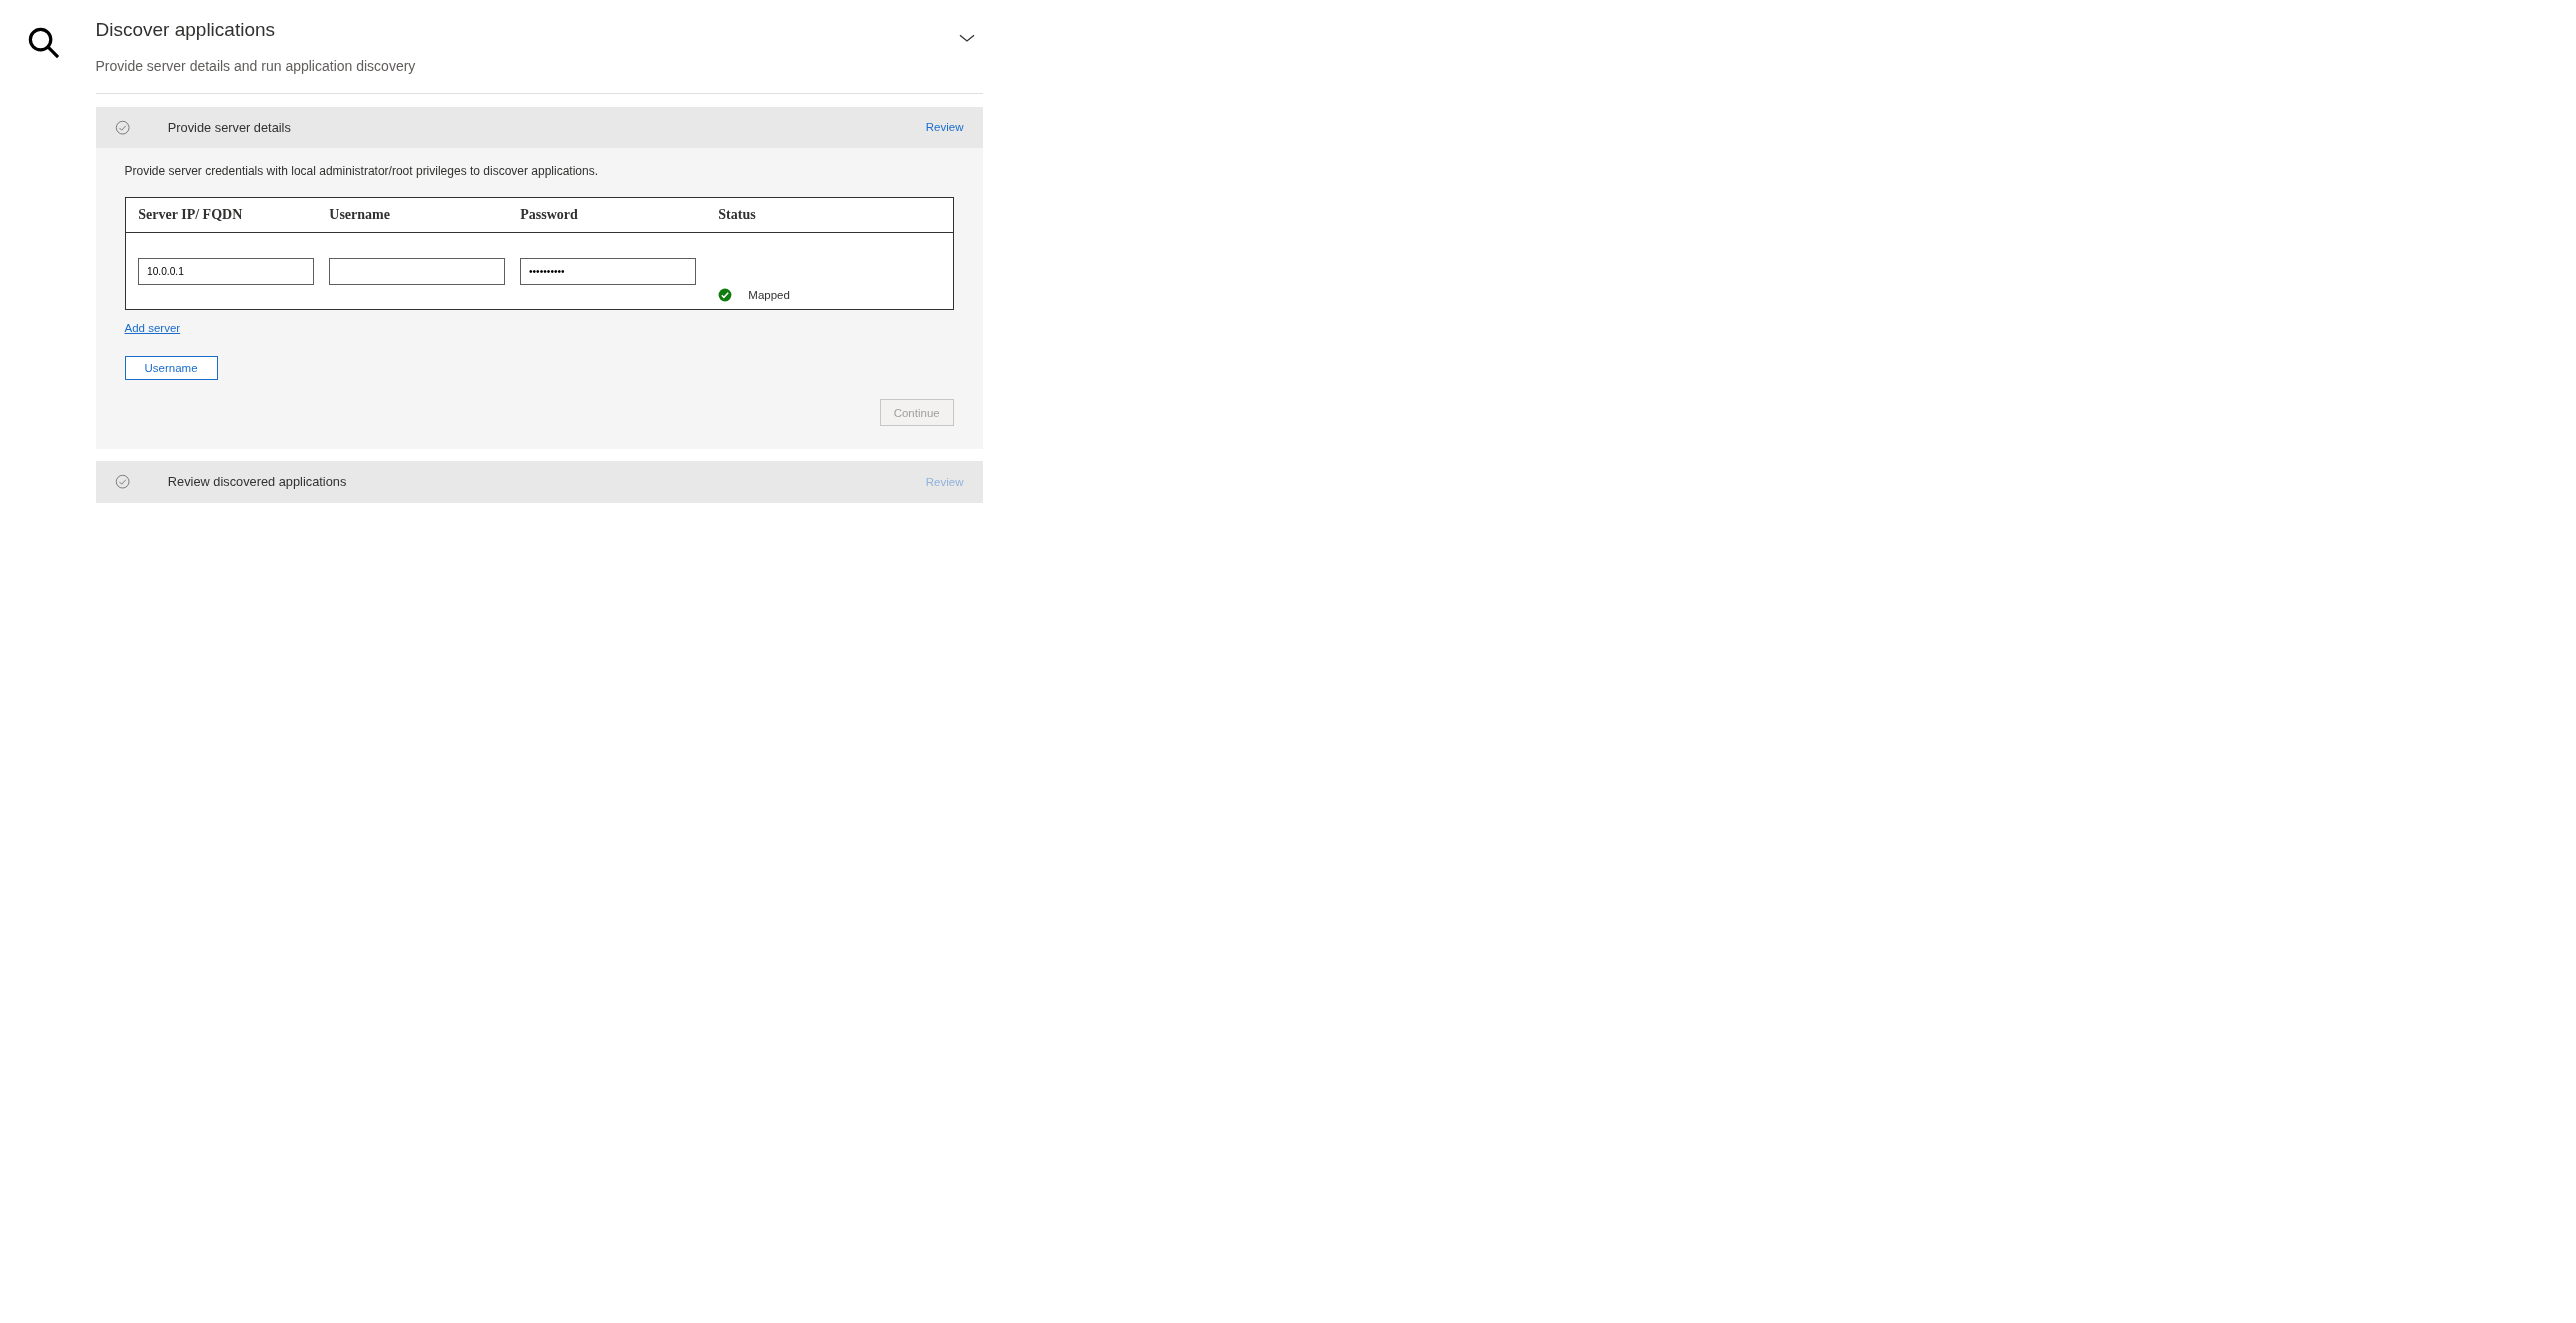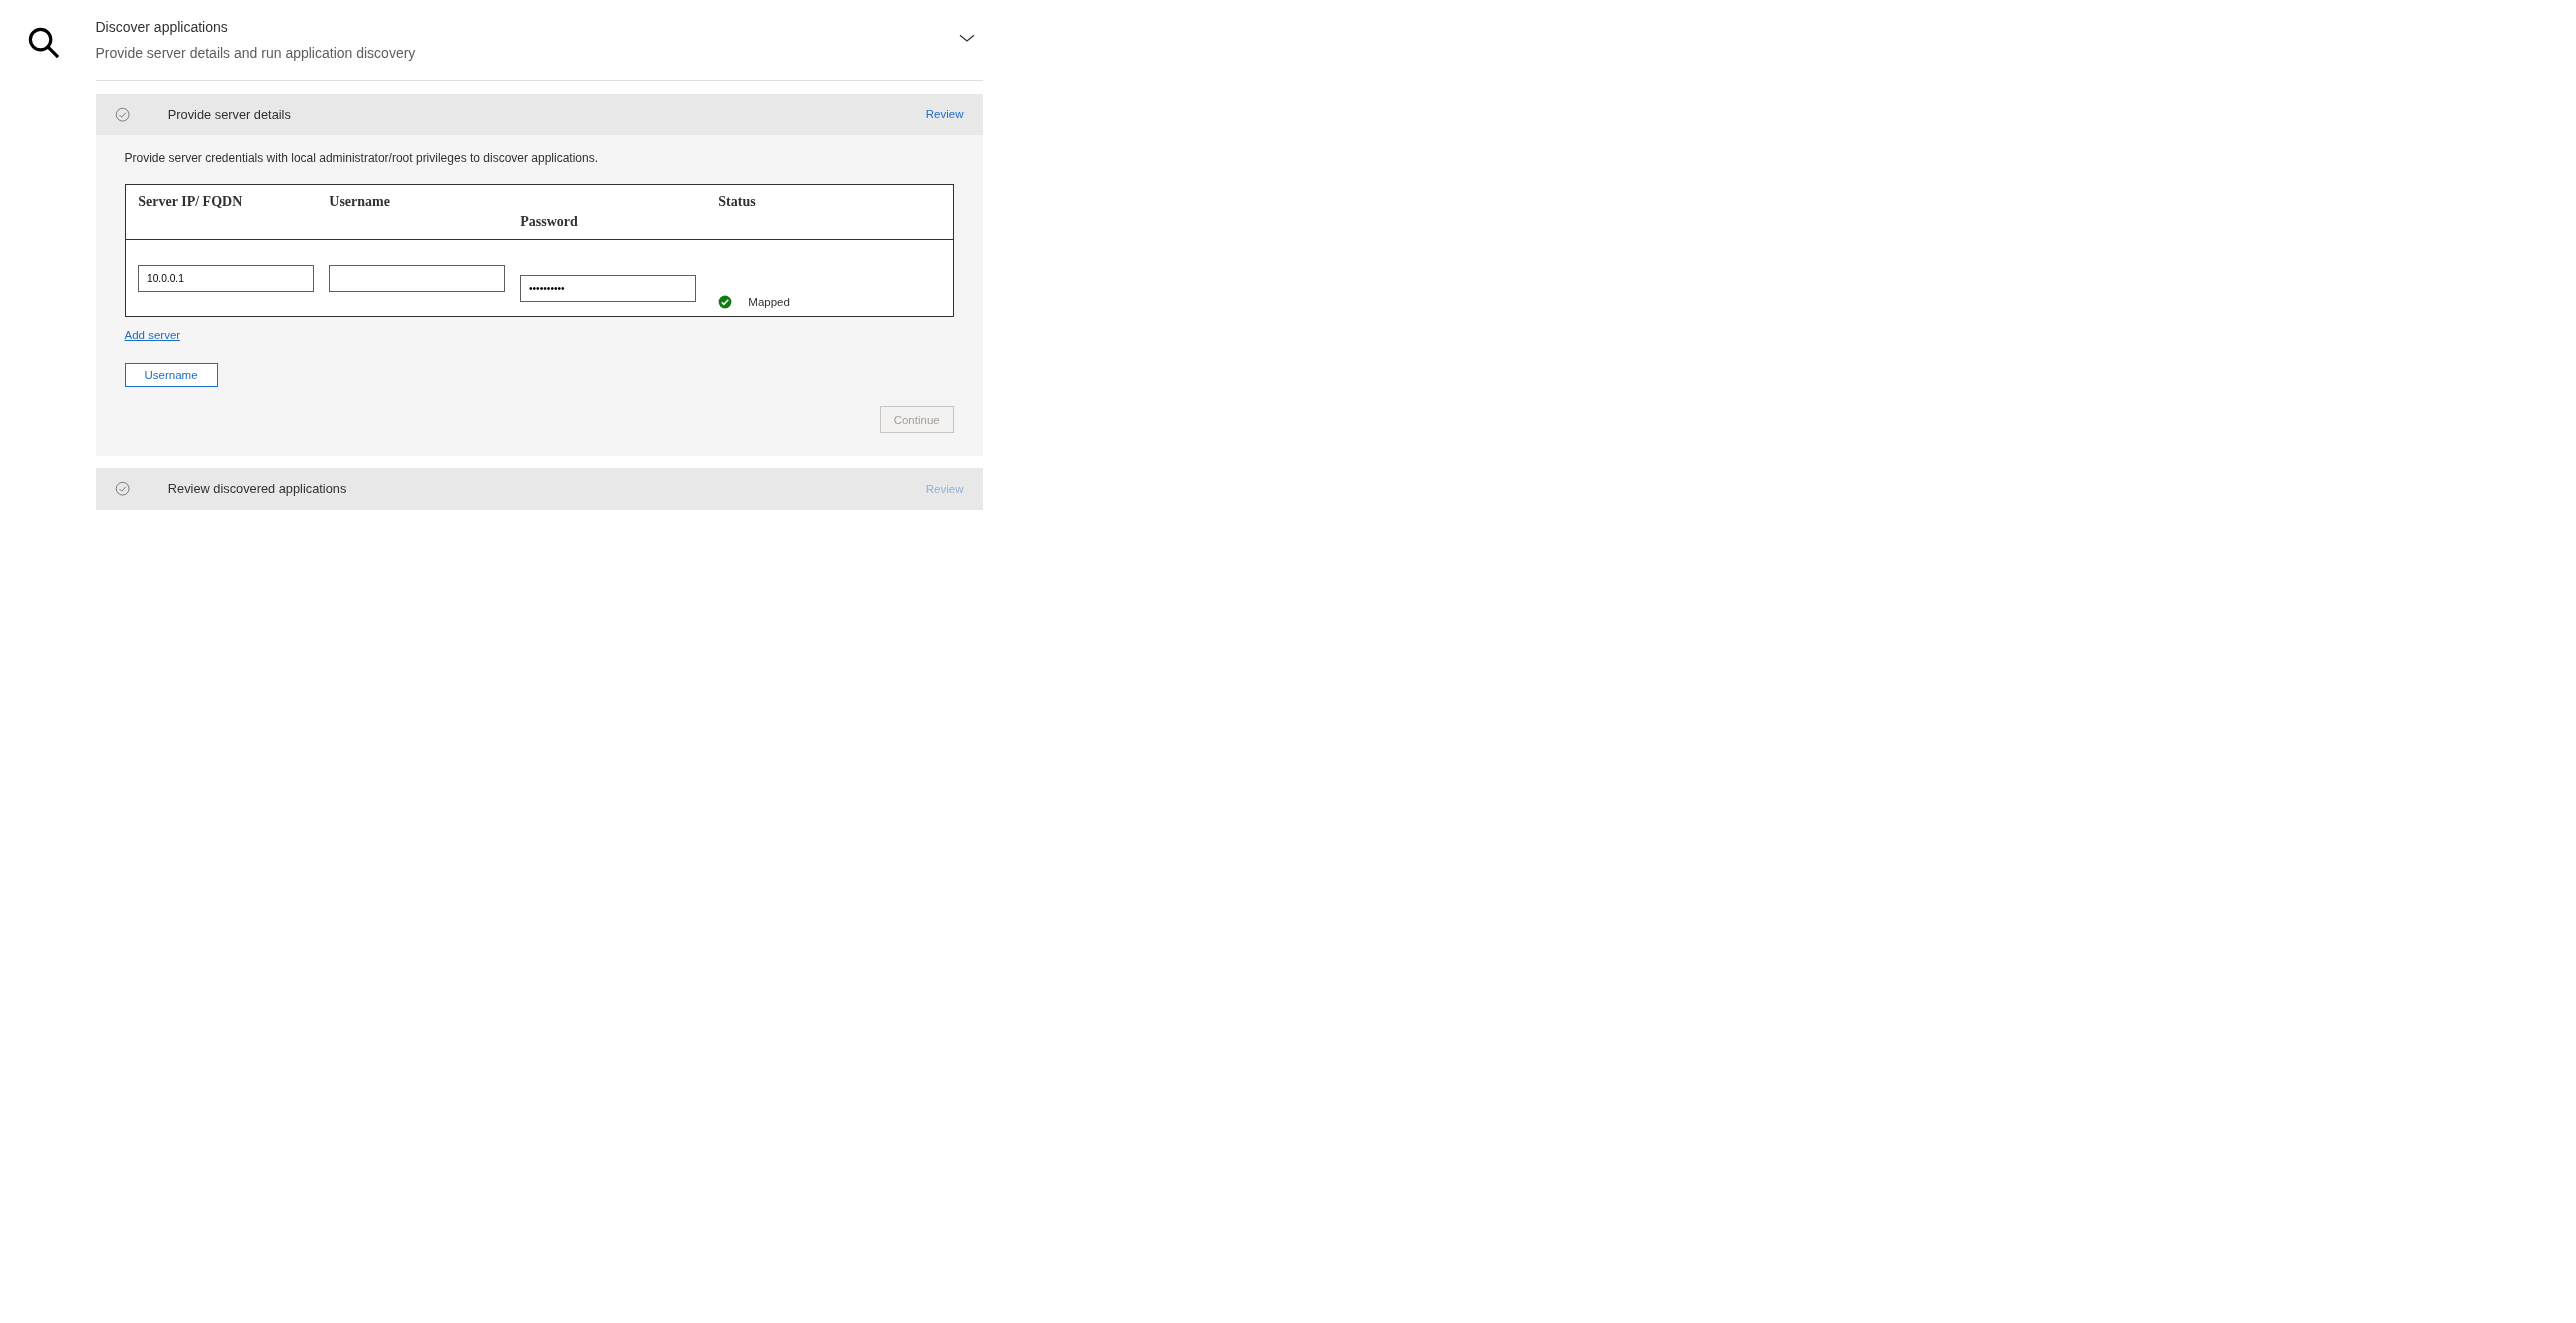--- a/index.html
+++ b/index.html
@@ -23,24 +23,24 @@
       padding-top: 6.4px;
     }
     .search-icon-svg {
       width: 35px;
       height: 35px;
     }
     .main-content {
       flex: 1;
     }
     .page-title {
-      font-size: 14px;
+      font-size: 19px;
       font-weight: 400;
       color: #323130;
-      margin-bottom: 10px;
+      margin-bottom: 17px;
     }
     .page-subtitle {
       font-size: 14px;
       color: #605e5c;
       margin-bottom: 19px;
     }
     .divider {
       border: none;
       border-top: 0.6px solid #e1dfdd;
       margin-bottom: 12.8px;
@@ -97,21 +97,21 @@
       border-bottom: 0.6px solid #323130;
     }
     .table-header > div {
       font-weight: 600;
       font-size: 14px;
       color: #323130;
       font-family: Liberation Serif, serif;
     }
     .col-ip { flex: 0 0 191px; }
     .col-username { flex: 0 0 191px; }
-    .col-password { flex: 0 0 198px; margin-top: 20px; }
+    .col-password { flex: 0 0 198px; }
     .col-status { flex: 1; }
     .table-row {
       display: flex;
       align-items: center;
       padding: 7.7px 12.8px;
     }
     .table-row > div {
       display: flex;
       align-items: center;
     }

